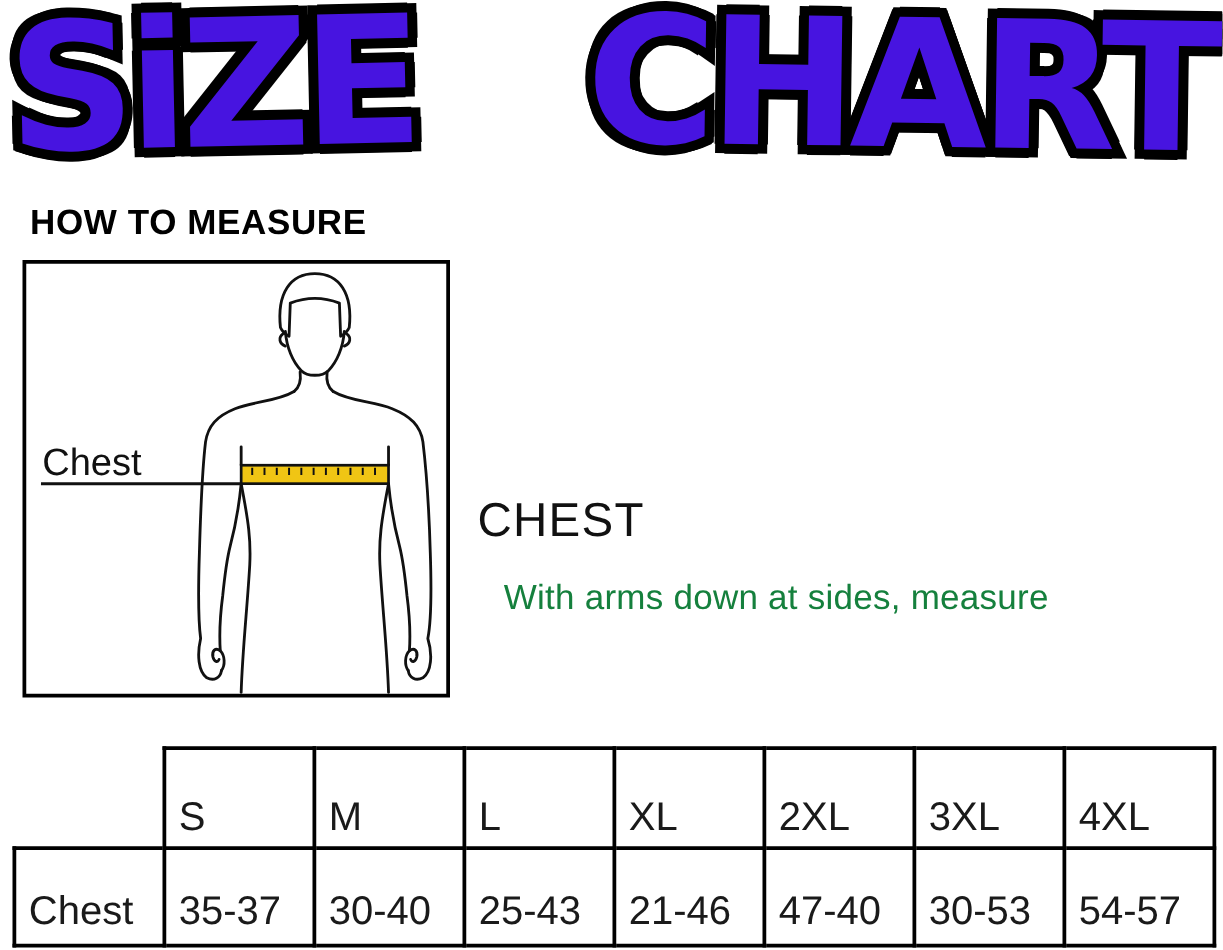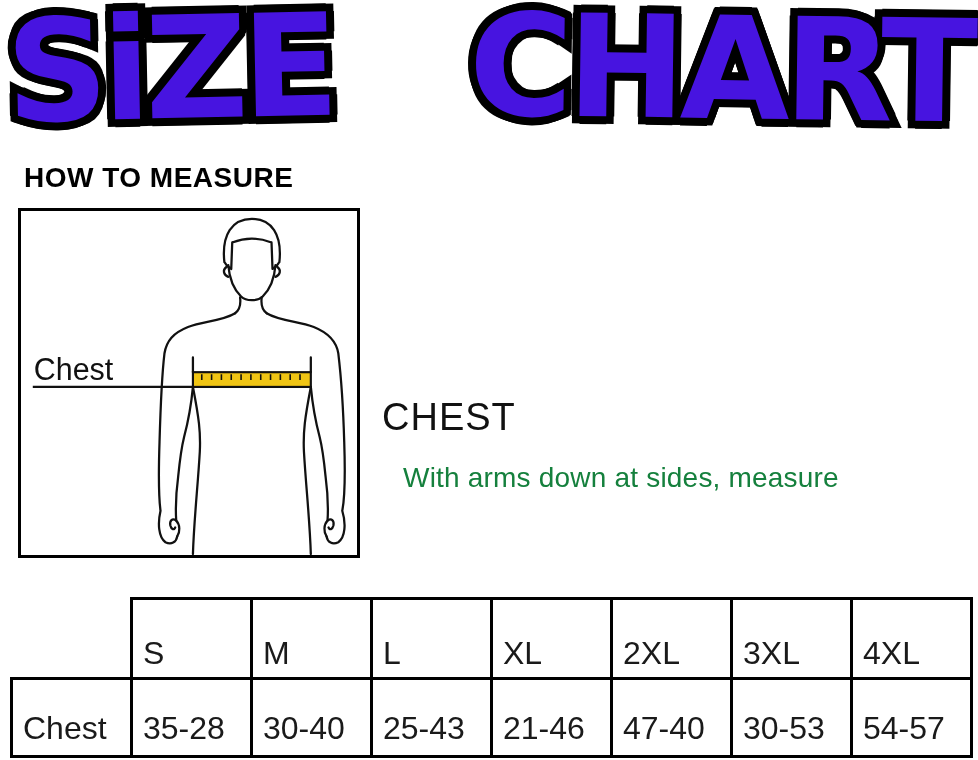--- a/index.html
+++ b/index.html
@@ -137,21 +137,21 @@
       <td>S</td>
       <td>M</td>
       <td>L</td>
       <td>XL</td>
       <td>2XL</td>
       <td>3XL</td>
       <td>4XL</td>
     </tr>
     <tr class="vals">
       <td>Chest</td>
-      <td>35-28</td>
+      <td>35-37</td>
       <td>30-40</td>
       <td>25-43</td>
       <td>21-46</td>
       <td>47-40</td>
       <td>30-53</td>
       <td>54-57</td>
     </tr>
   </tbody>
     </table>
 

